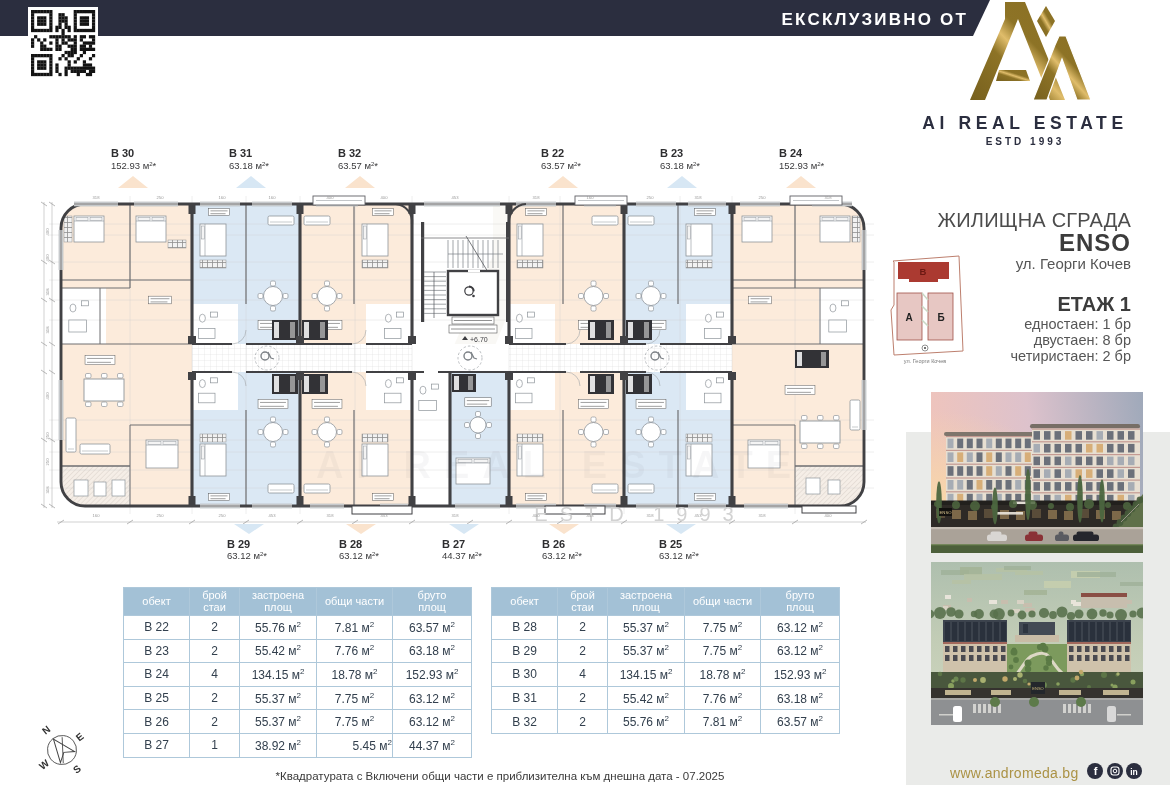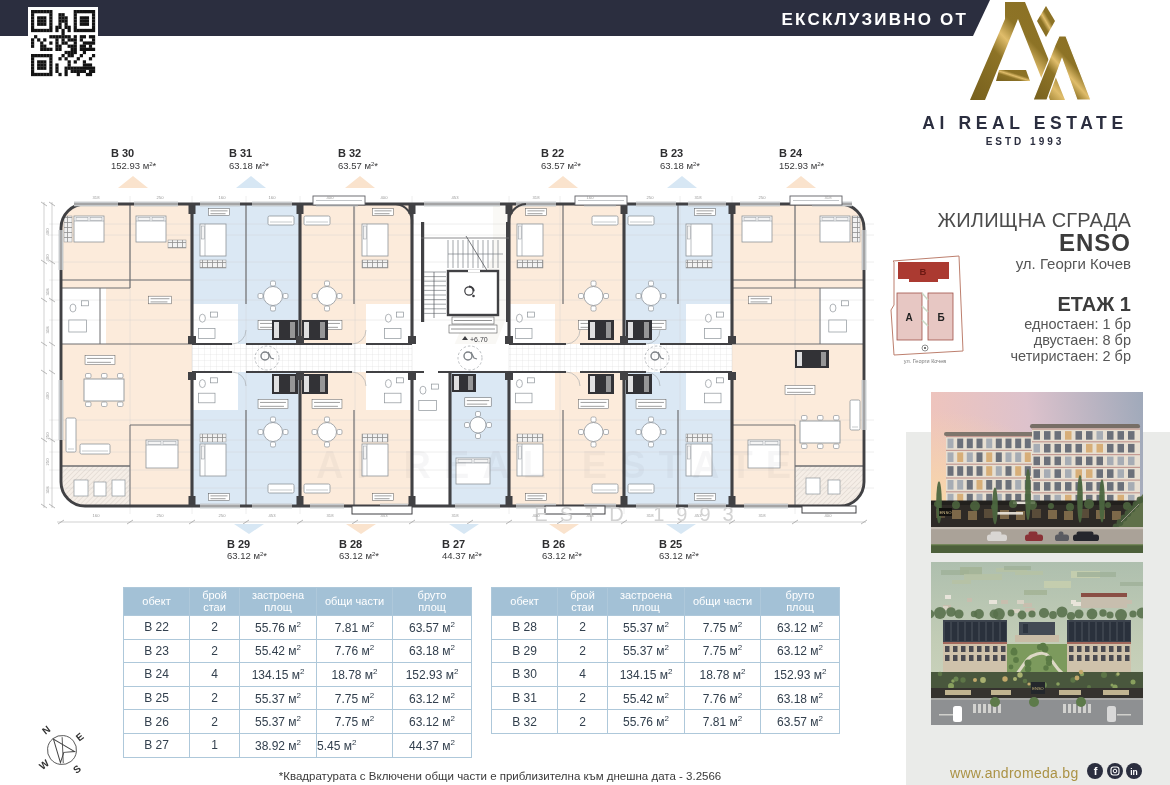--- a/index.html
+++ b/index.html
@@ -738,21 +738,21 @@
         <td style="height:22.6px;text-align:center;border:1px solid #aec8da;padding:0;">B 26</td>
         <td style="height:22.6px;text-align:center;border:1px solid #aec8da;padding:0;">2</td>
         <td style="height:22.6px;text-align:center;border:1px solid #aec8da;padding:0;">55.37&nbsp;м<sup style="font-size:8px">2</sup></td>
         <td style="height:22.6px;text-align:center;border:1px solid #aec8da;padding:0;">7.75&nbsp;м<sup style="font-size:8px">2</sup></td>
         <td style="height:22.6px;text-align:center;border:1px solid #aec8da;padding:0;">63.12&nbsp;м<sup style="font-size:8px">2</sup></td>
       </tr>
       <tr style="font-size:12px;color:#33404e;">
         <td style="height:22.6px;text-align:center;border:1px solid #aec8da;padding:0;">B 27</td>
         <td style="height:22.6px;text-align:center;border:1px solid #aec8da;padding:0;">1</td>
         <td style="height:22.6px;text-align:center;border:1px solid #aec8da;padding:0;">38.92&nbsp;м<sup style="font-size:8px">2</sup></td>
-        <td style="height:22.6px;text-align:left;border:1px solid #aec8da;padding:0;">5.45&nbsp;м<sup style="font-size:8px">2</sup></td>
+        <td style="height:22.6px;text-align:right;border:1px solid #aec8da;padding:0;">5.45&nbsp;м<sup style="font-size:8px">2</sup></td>
         <td style="height:22.6px;text-align:center;border:1px solid #aec8da;padding:0;">44.37&nbsp;м<sup style="font-size:8px">2</sup></td>
       </tr>
     </tbody>
   </table>
 
 <table class="abs" style="left:491px;top:587px;border-collapse:collapse;font-family:'Liberation Sans',sans-serif;">
     <tbody>
       <tr style="background:#a3c1d6;color:#ffffff;font-size:11px;">
         <th style="width:65px;height:27px;font-weight:400;border:1px solid #aec8da;padding:0;line-height:11.5px;">обект</th>
         <th style="width:49px;height:27px;font-weight:400;border:1px solid #aec8da;padding:0;line-height:11.5px;">брой<br>стаи</th>
@@ -791,21 +791,21 @@
       <tr style="font-size:12px;color:#33404e;">
         <td style="height:22.6px;text-align:center;border:1px solid #aec8da;padding:0;">B 32</td>
         <td style="height:22.6px;text-align:center;border:1px solid #aec8da;padding:0;">2</td>
         <td style="height:22.6px;text-align:center;border:1px solid #aec8da;padding:0;">55.76&nbsp;м<sup style="font-size:8px">2</sup></td>
         <td style="height:22.6px;text-align:center;border:1px solid #aec8da;padding:0;">7.81&nbsp;м<sup style="font-size:8px">2</sup></td>
         <td style="height:22.6px;text-align:center;border:1px solid #aec8da;padding:0;">63.57&nbsp;м<sup style="font-size:8px">2</sup></td>
       </tr>
     </tbody>
   </table>
 
-<div class="abs" style="left:250px;top:770px;width:500px;text-align:center;font-size:11.5px;color:#3a3a3a;">*Квадратурата с Включени общи части е приблизителна към днешна дата - 3.2566</div>
+<div class="abs" style="left:250px;top:770px;width:500px;text-align:center;font-size:11.5px;color:#3a3a3a;">*Квадратурата с Включени общи части е приблизителна към днешна дата - 07.2025</div>
 
 <svg class="abs" style="left:21px;top:709px" width="82" height="82">
   <g transform="rotate(-38 41 41) translate(5,5)">
     <circle cx="36" cy="36" r="14.5" fill="none" stroke="#555" stroke-width="0.9"></circle>
     <polygon points="36,22 27,45 36,39 45,45" fill="none" stroke="#444" stroke-width="1"></polygon>
     <line x1="29" y1="47" x2="44" y2="26" stroke="#444" stroke-width="0.8"></line>
     <text x="36" y="14" text-anchor="middle" font-size="10" font-weight="bold" fill="#333">N</text>
     <text x="58" y="40" text-anchor="middle" font-size="10" font-weight="bold" fill="#333">E</text>
     <text x="36" y="64" text-anchor="middle" font-size="10" font-weight="bold" fill="#333">S</text>
     <text x="13" y="40" text-anchor="middle" font-size="10" font-weight="bold" fill="#333">W</text>

